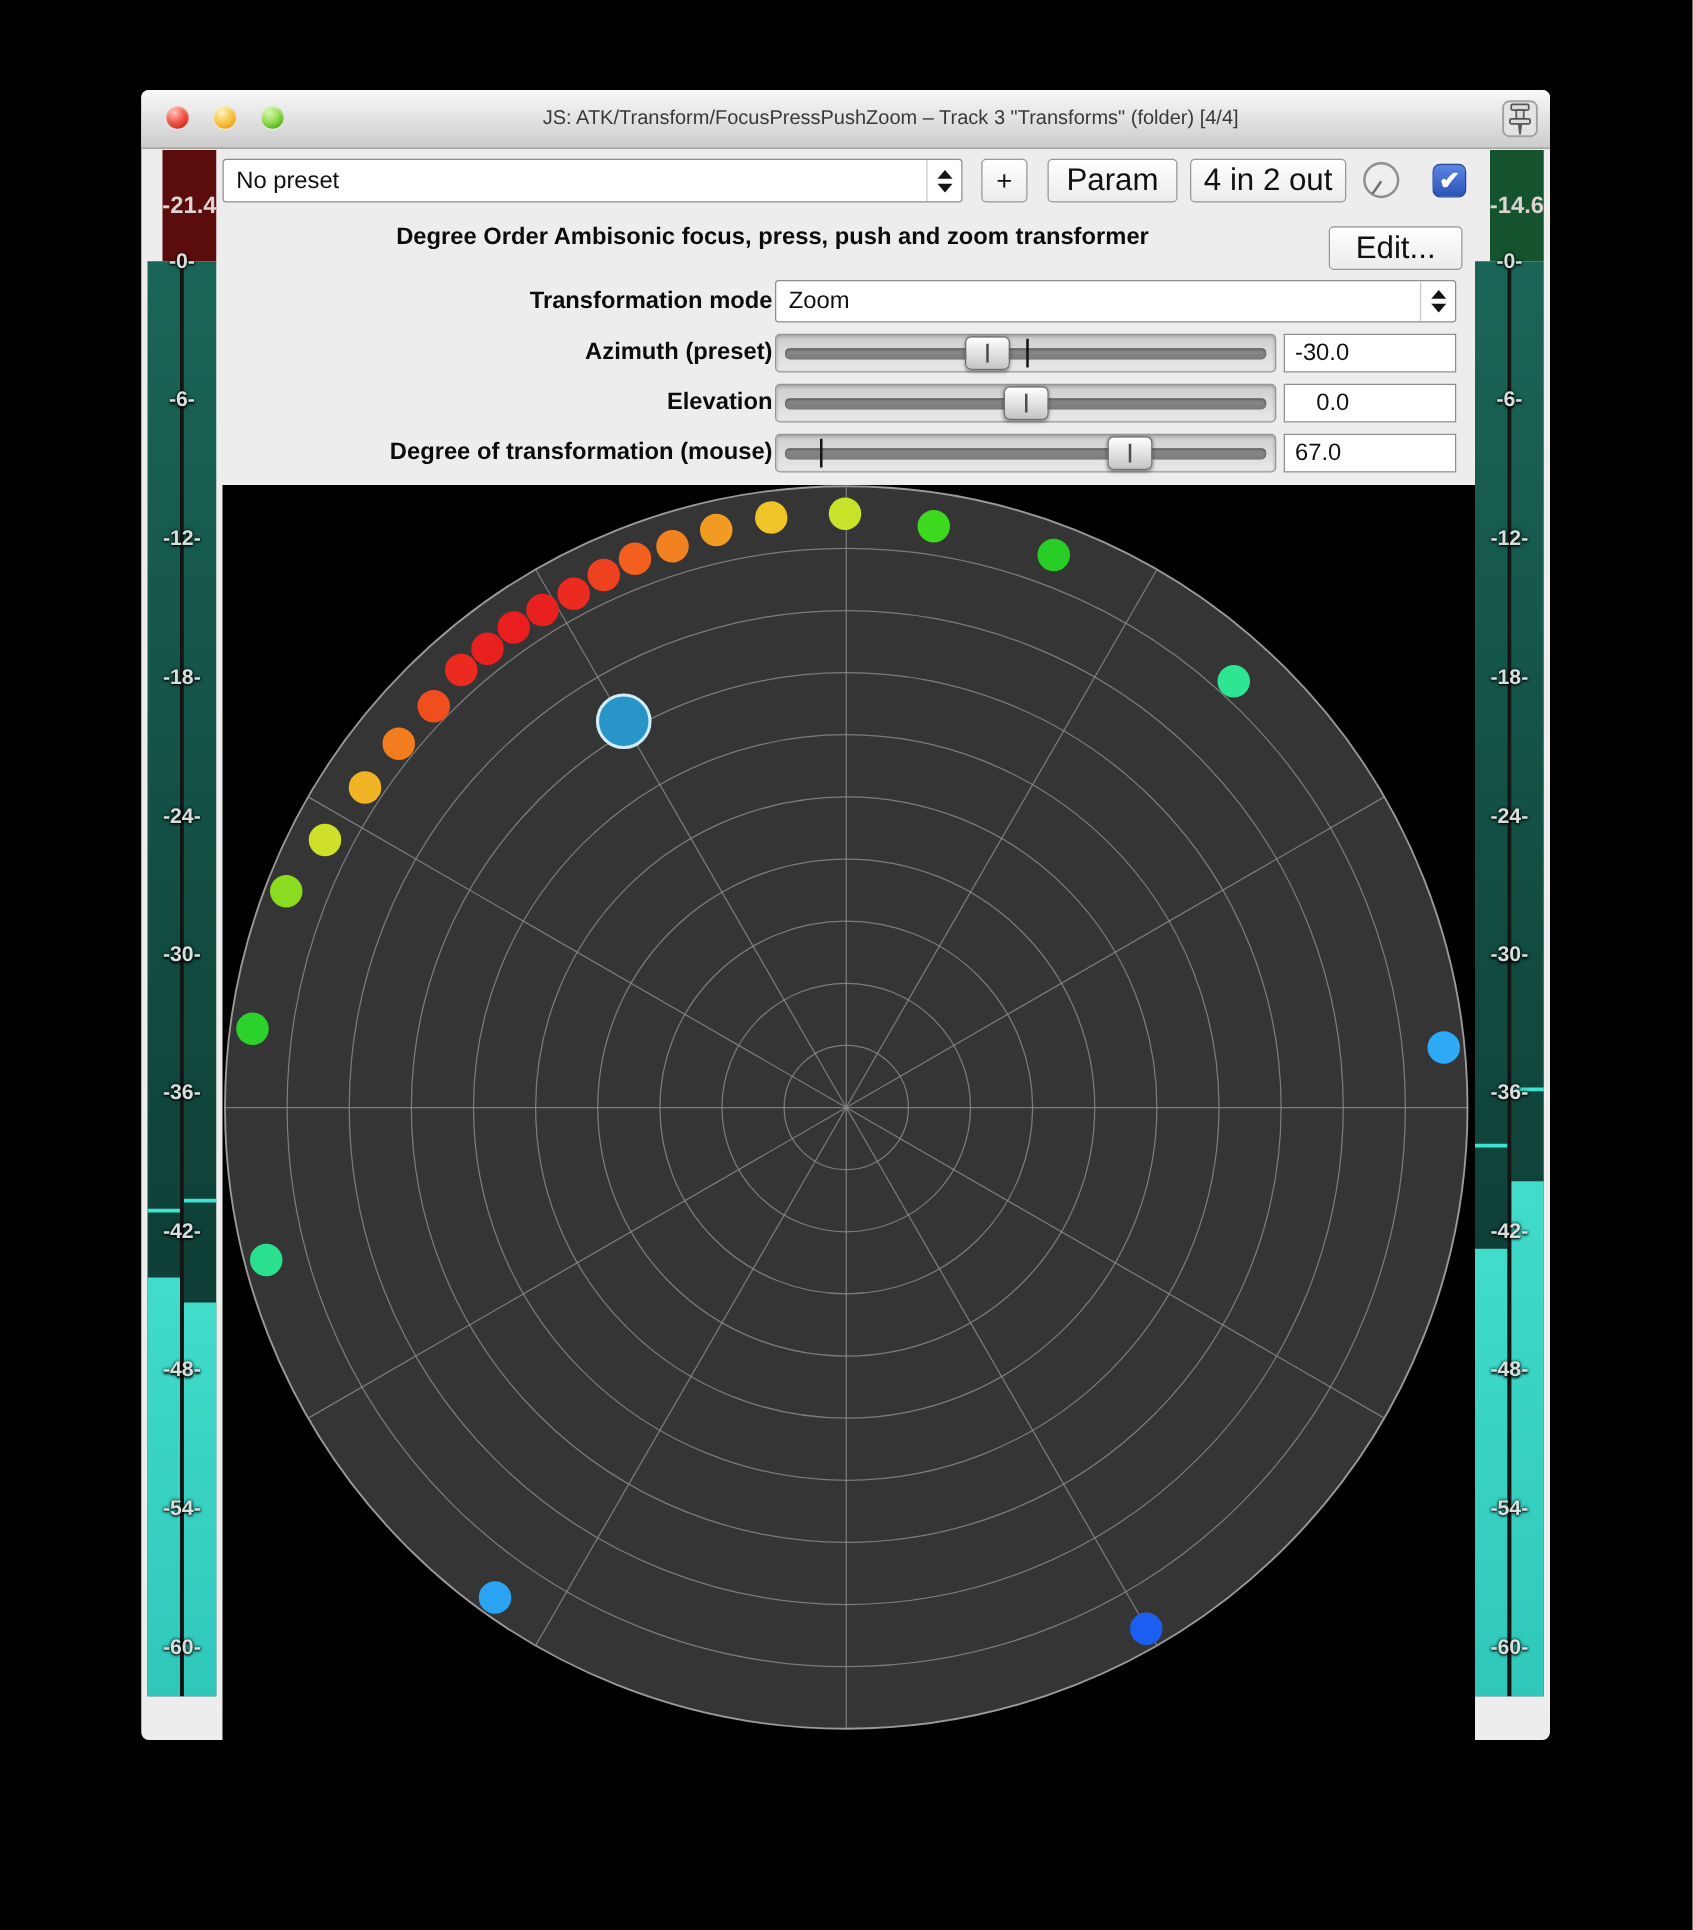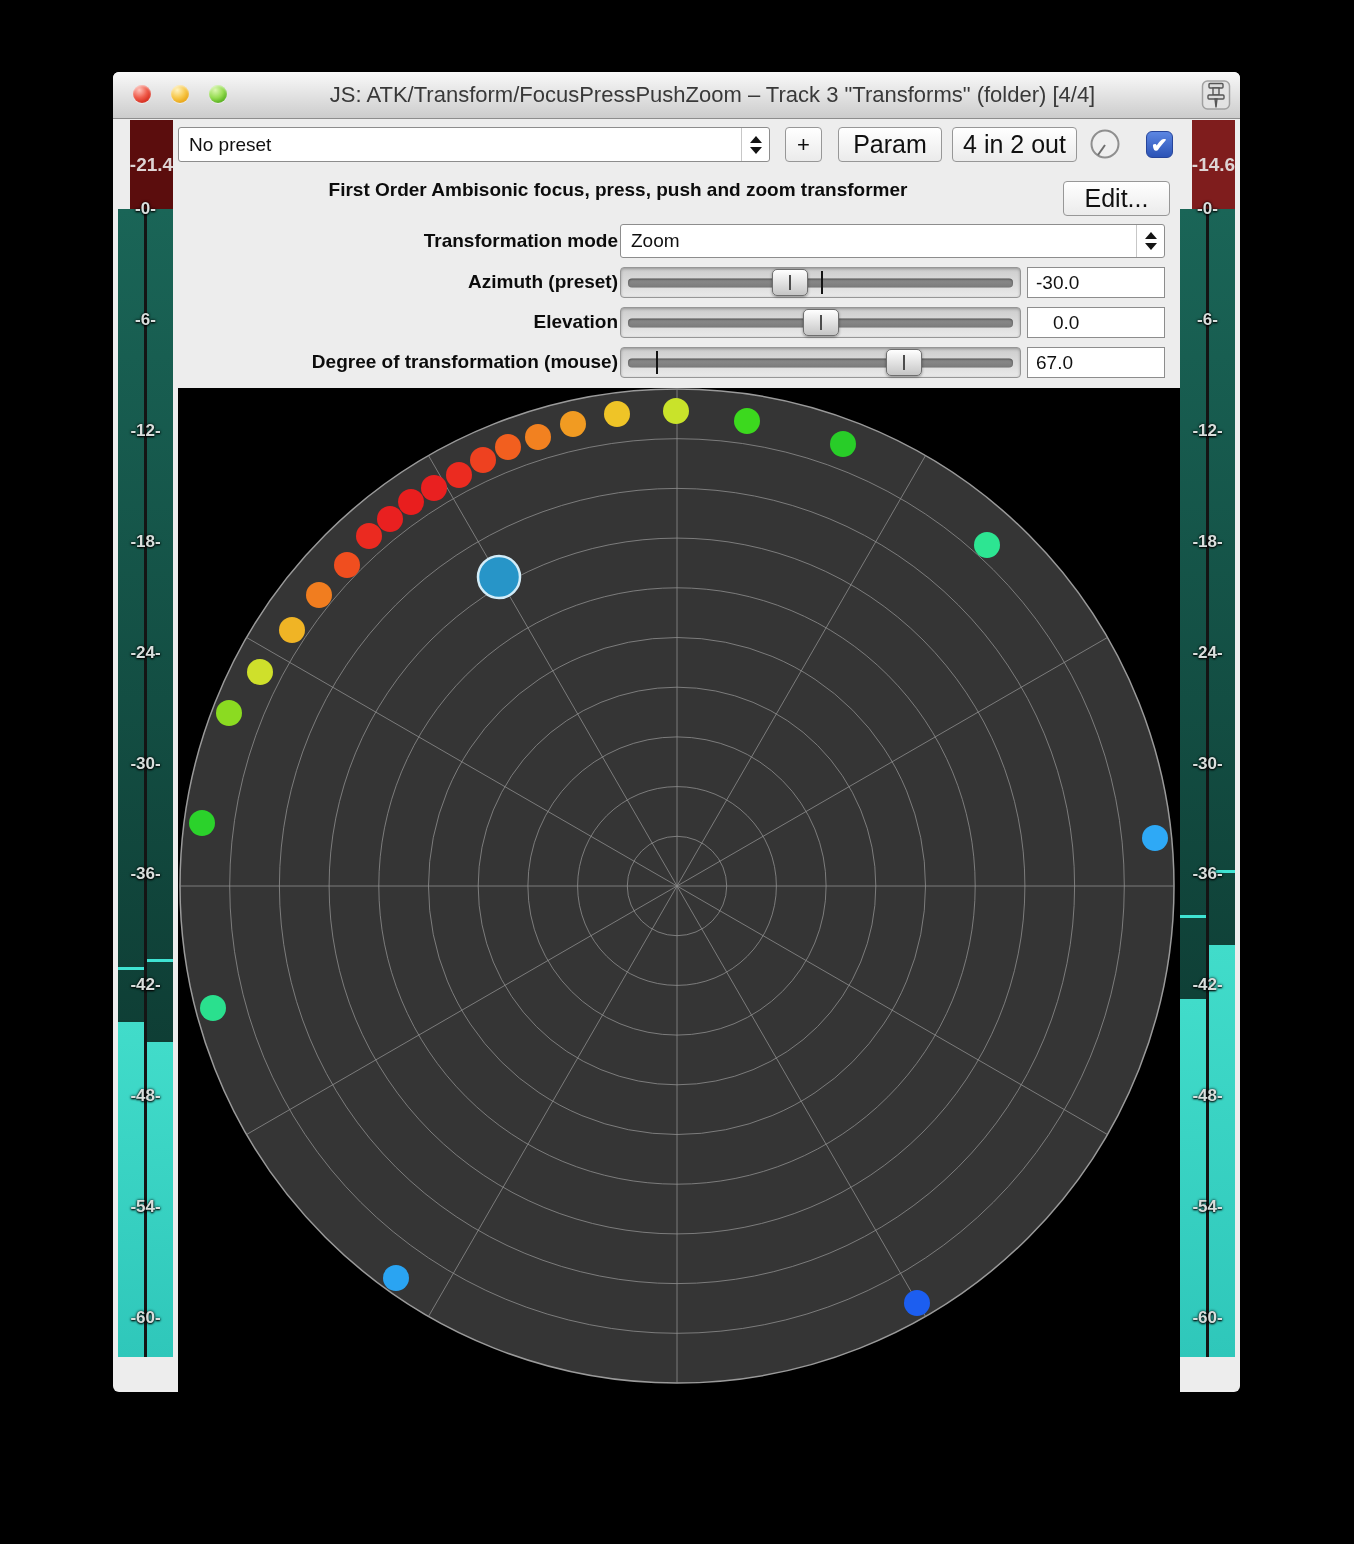--- a/index.html
+++ b/index.html
@@ -11,21 +11,21 @@
           box-shadow:0 0 0 1px rgba(0,0,0,.45),0 14px 40px rgba(0,0,0,.7);}
 
   
   .titlebar{position:relative;height:46px;background:linear-gradient(#f9f9f9,#cccccc);
             border-bottom:1px solid #8d8d8d;}
   .light{position:absolute;top:13px;width:18px;height:18px;border-radius:50%;
          box-shadow:inset 0 1px 2px rgba(255,255,255,.6),0 1px 1px rgba(255,255,255,.5);}
   .light.red{left:20px;background:radial-gradient(circle at 35% 28%,#ffc2ba,#ef5c4b 45%,#d3291b 78%,#8f150a);}
   .light.yellow{left:58px;background:radial-gradient(circle at 35% 28%,#fff3c0,#f7c84b 45%,#e8a312 78%,#9a6400);}
   .light.green{left:96px;background:radial-gradient(circle at 35% 28%,#dcf7b2,#96dd52 45%,#53ad1a 78%,#2c6d04);}
-  .title{line-height:46px;text-align:center;font-size:22px;color:#393939;
+  .title{line-height:46px;text-align:center;font-size:16px;color:#393939;
          padding:0 44px 0 116px;white-space:nowrap;overflow:hidden;}
   .pin-btn{position:absolute;right:9px;top:7px;width:30px;height:32px;}
 
   
   .btn{position:absolute;background:linear-gradient(#ffffff,#ebebeb);
        border:1px solid #979797;border-radius:4px;font-size:25px;color:#101010;
        display:flex;align-items:center;justify-content:center;box-sizing:border-box;}
   .select{position:absolute;background:#fff;border:1px solid #8d8d8d;border-radius:3px;
           display:flex;align-items:center;font-size:19px;color:#101010;
           padding-left:10px;box-sizing:border-box;}
@@ -124,21 +124,21 @@
   <div class="knob">
     <svg width="32" height="32" viewBox="0 0 32 32">
       <circle cx="16" cy="16" r="13.5" fill="#efefef" stroke="#8f8f8f" stroke-width="2"></circle>
       <line x1="16" y1="17" x2="9" y2="27" stroke="#6f6f6f" stroke-width="2"></line>
     </svg>
   </div>
   <div class="checkbox">
     <span>✔</span>
   </div>
 
-  <div class="desc">First Order Ambisonic focus, press, push and zoom transformer</div>
+  <div class="desc">Degree Order Ambisonic focus, press, push and zoom transformer</div>
   <div class="btn btn-edit">Edit...</div>
 
   <div class="plabel" style="top:158px;">Transformation mode</div>
   <div class="select mode-select">
     <span>Zoom</span>
     <span class="stepper">
       <span class="tri-up"></span>
       <span class="tri-dn"></span>
     </span>
   </div>
@@ -241,21 +241,21 @@
         <span class="mlabel" style="top: 554.5px;">-30-</span>
         <span class="mlabel" style="top: 665.4px;">-36-</span>
         <span class="mlabel" style="top: 776.3px;">-42-</span>
         <span class="mlabel" style="top: 887.2px;">-48-</span>
         <span class="mlabel" style="top: 998.1px;">-54-</span>
         <span class="mlabel" style="top: 1109px;">-60-</span>
       </div>
   </div>
 
   <div class="meter mright">
-    <div class="clip-zone" style="background: #7f1d1d;">
+    <div class="clip-zone" style="background: #14532d;">
       <span class="clip-label">-14.6</span>
     </div>
     <div class="scale-zone" style="background: linear-gradient(rgb(26, 101, 87), rgb(10, 47, 40));">
       <div class="divider"></div>
     <div class="chan c0">
           <div class="bar" style="top: 790px; background: linear-gradient(rgb(65, 220, 202), rgb(47, 199, 186));"></div>
           <div class="peak" style="top: 706px; background: rgb(63, 227, 210);"></div>
         </div>
         <div class="chan c1">
           <div class="bar" style="top: 736px; background: linear-gradient(rgb(65, 220, 202), rgb(47, 199, 186));"></div>

